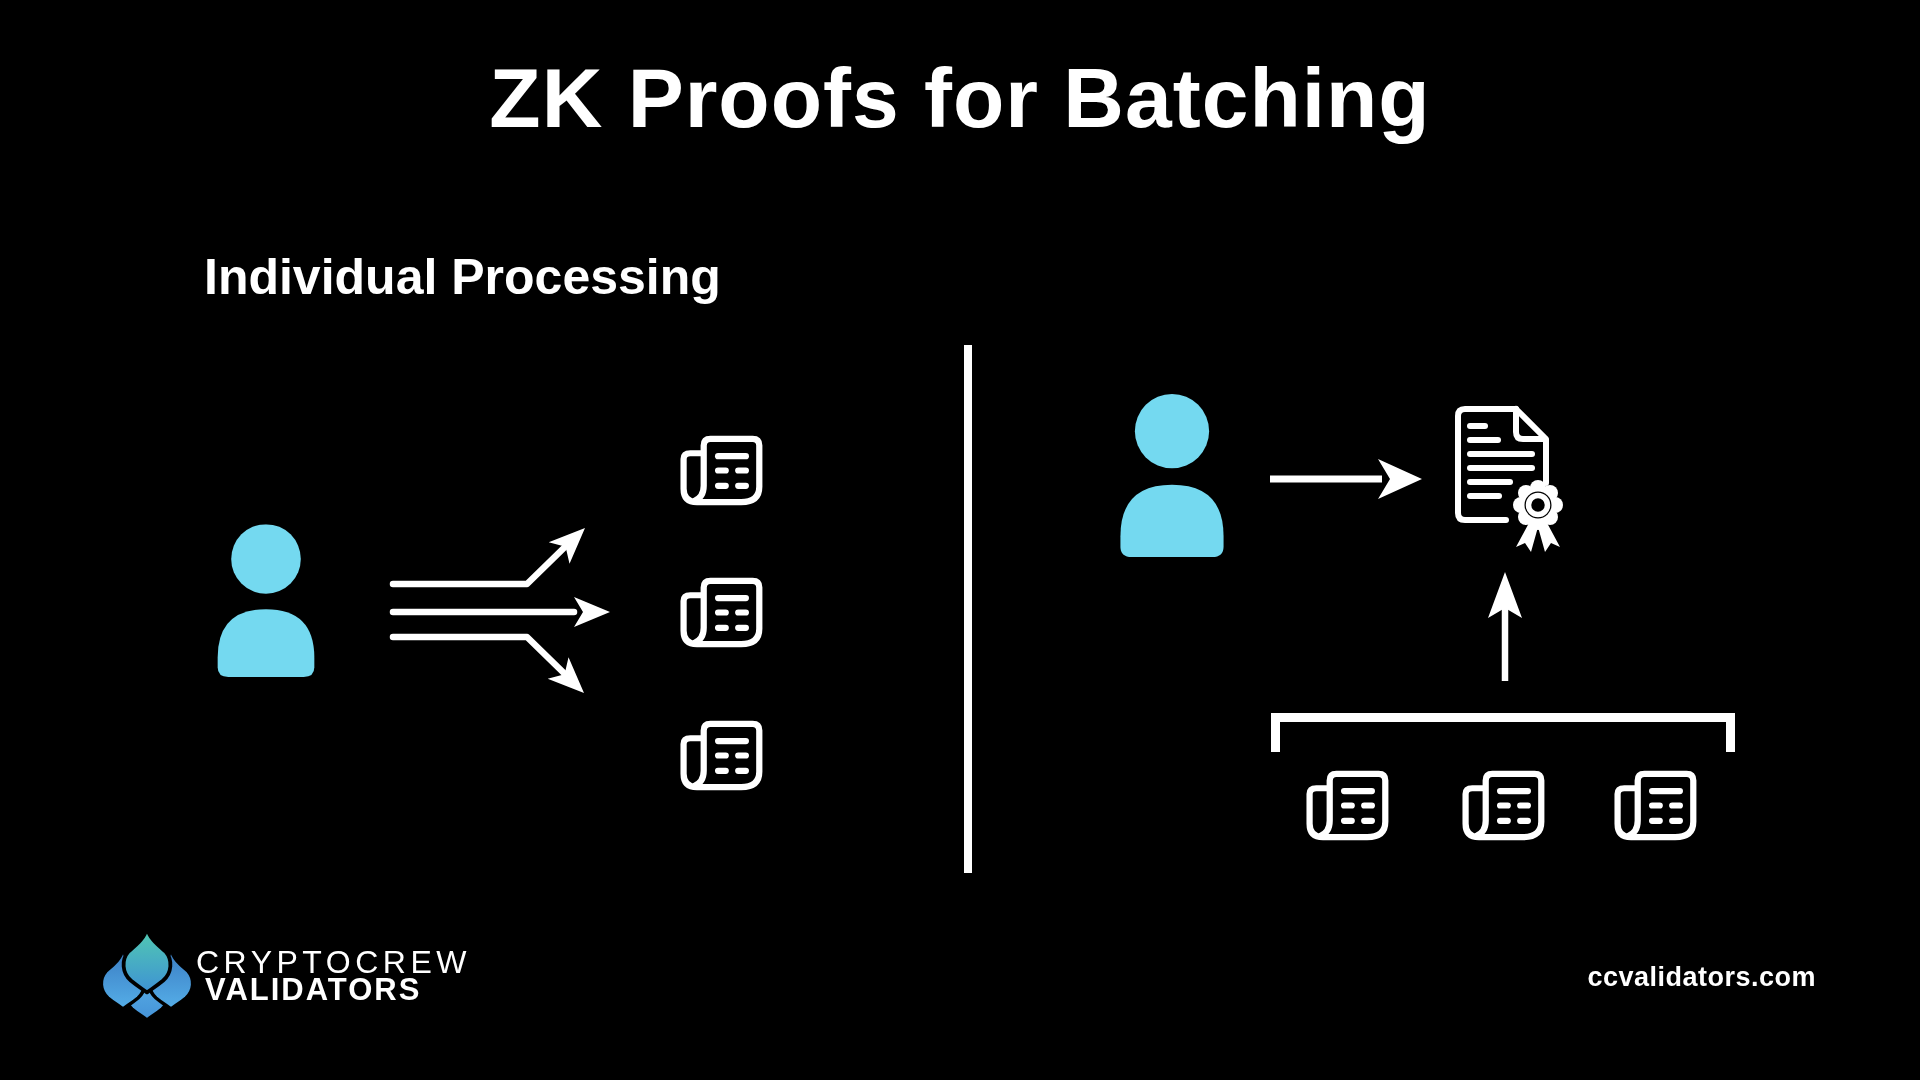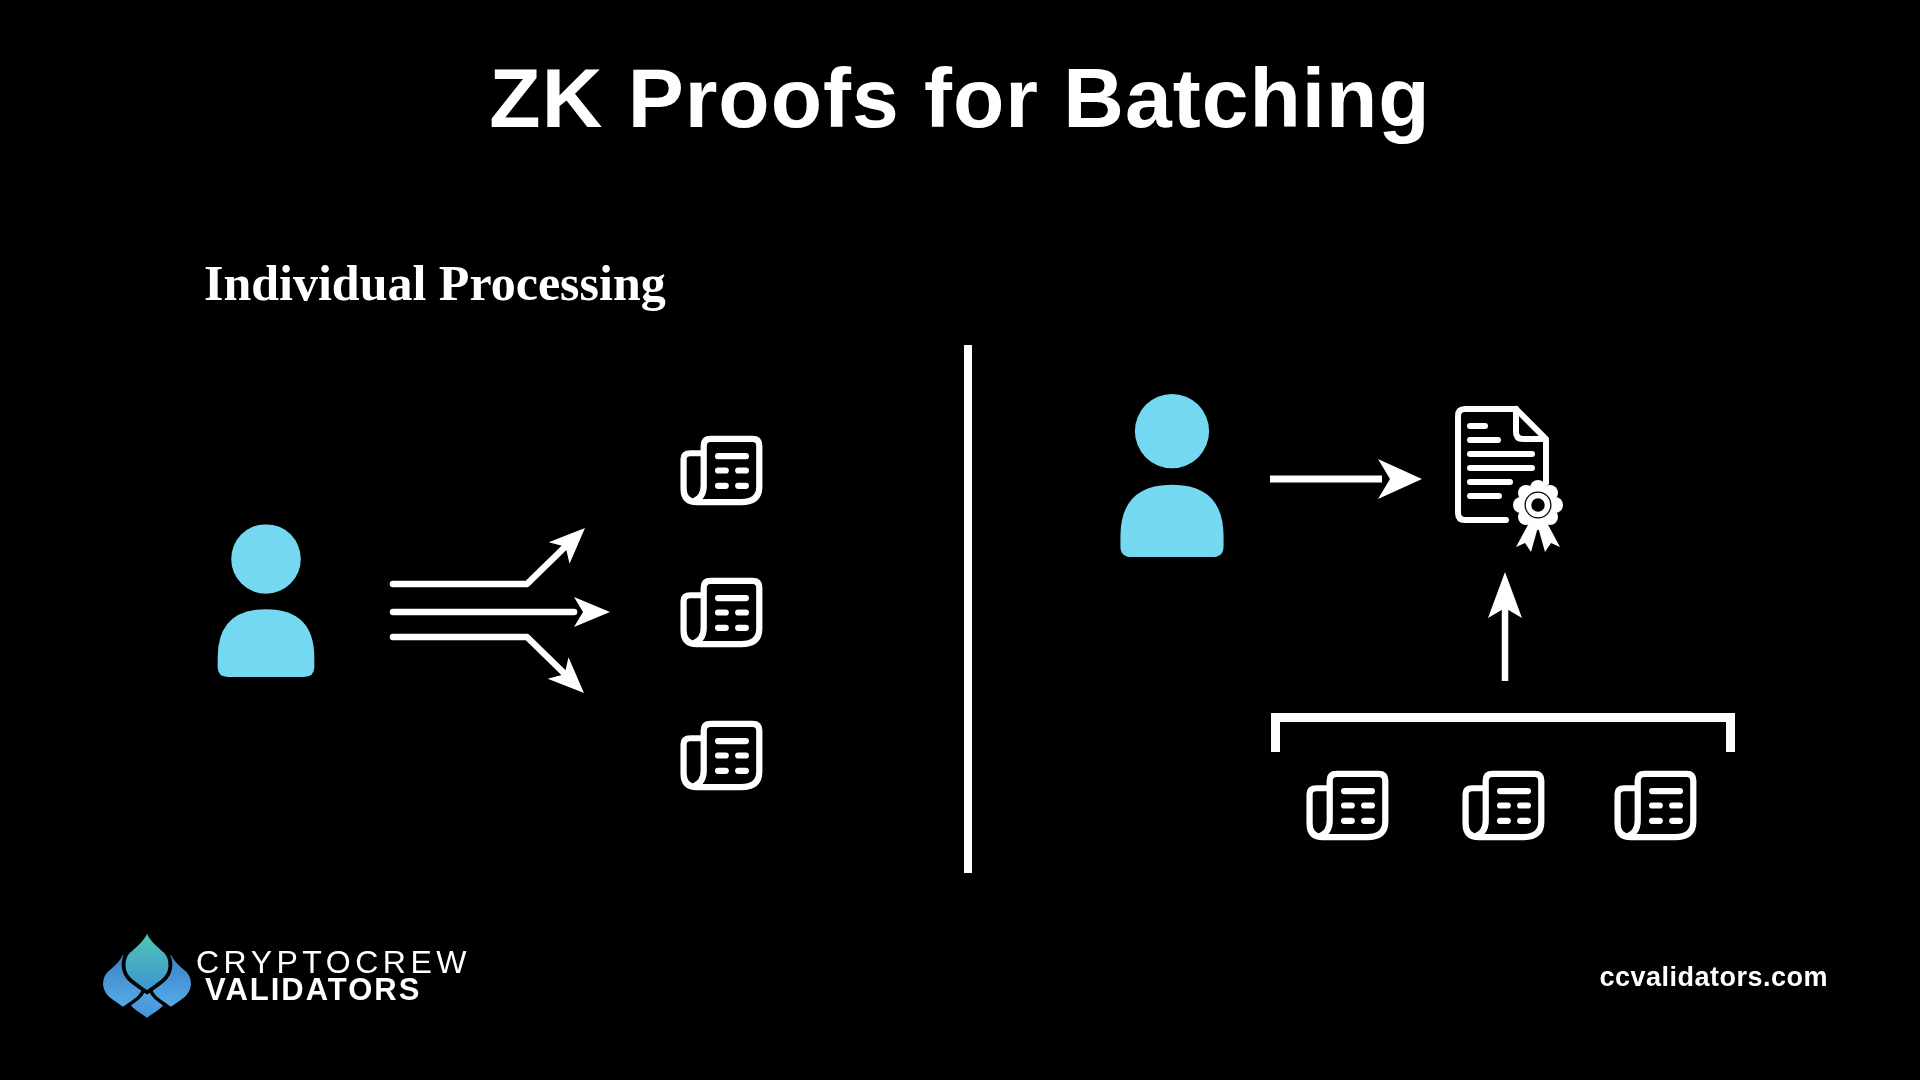--- a/index.html
+++ b/index.html
@@ -6,33 +6,33 @@
   .canvas{
     position:relative;width:1920px;height:1080px;background:#000;
     overflow:hidden;font-family:"Liberation Sans",sans-serif;color:#fff;border-radius:15px;
   }
   .abs{position:absolute;}
   .title{
     left:0;top:52px;width:1920px;text-align:center;
     font-size:84px;font-weight:700;letter-spacing:1px;line-height:1.1;
   }
   .panel-heading{font-size:50px;font-weight:700;line-height:1;white-space:nowrap;}
-  .heading-left{left:204px;top:258px;font-family:Liberation Serif, serif;}
+  .heading-left{left:204px;top:252px;}
   .heading-right{left:1272px;top:258px;}
   .divider{left:964px;top:345px;width:8px;height:528px;background:#fff;}
   .bracket{
     left:1271px;top:713px;width:446px;height:30px;
     border-top:9px solid #fff;border-left:9px solid #fff;border-right:9px solid #fff;
   }
   svg{display:block;overflow:visible;}
   .stroke-ic{fill:none;stroke:#fff;stroke-linecap:round;stroke-linejoin:round;}
   .brand-text{line-height:1;white-space:nowrap;}
   .brand-1{left:196px;top:946px;font-size:32px;font-weight:400;letter-spacing:4.5px;}
   .brand-2{left:205px;top:974px;font-size:31px;font-weight:700;letter-spacing:2px;}
-  .website{right:92px;top:962px;font-size:27px;font-weight:700;letter-spacing:0.5px;}
+  .website{right:104px;top:962px;font-size:27px;font-weight:700;letter-spacing:0.5px;}
 </style>
 </head>
 <body>
 
 <div class="canvas">
 
   <svg width="0" height="0" style="position:absolute" aria-hidden="true">
     <defs>
       <symbol id="sym-person" viewBox="0 0 120 160">
         <circle cx="60" cy="36" r="36"></circle>

